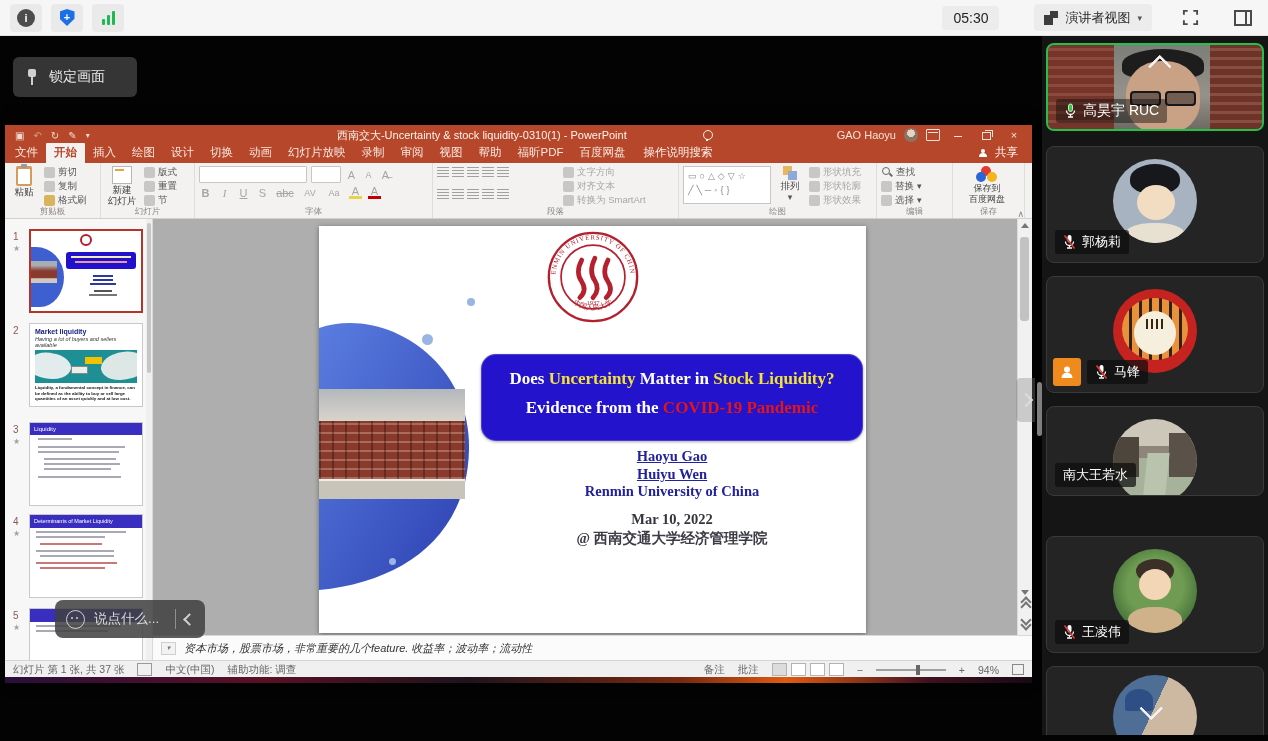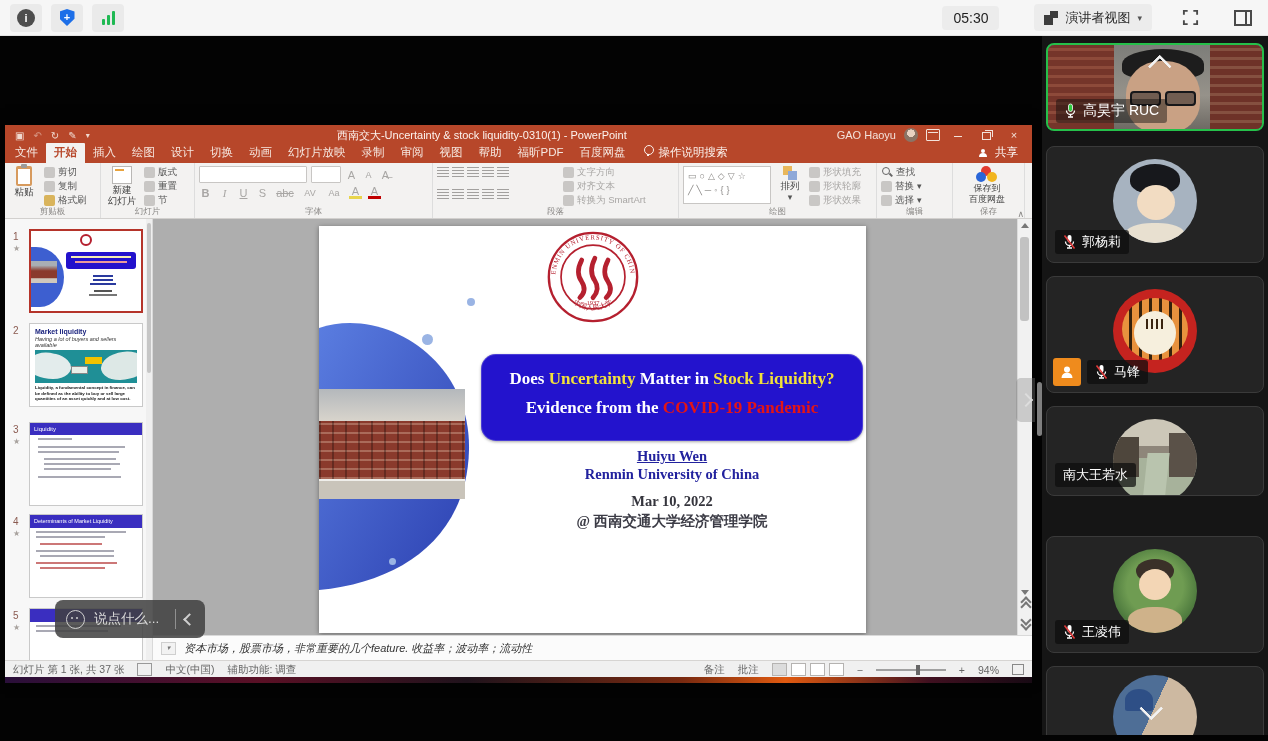--- a/index.html
+++ b/index.html
@@ -43,21 +43,21 @@
   .wbtn{width:20px;text-align:center;color:#f3e2da;font-size:11px;}
   .ropt{width:12px;height:10px;border:1px solid #f3e2da;border-radius:1px;position:relative;}
   .ropt:before{content:"";position:absolute;left:1px;right:1px;top:2px;height:1px;background:#f3e2da;}
   .minbar{display:inline-block;width:8px;height:1px;background:#f3e2da;vertical-align:middle;}
   .restore{display:inline-block;width:7px;height:6px;border:1px solid #f3e2da;position:relative;vertical-align:middle;}
   .restore:before{content:"";position:absolute;left:2px;top:-3px;width:7px;height:6px;border:1px solid #f3e2da;border-bottom:none;border-left:none;}
 
   .ptabs{height:18px;background:#b7472a;display:flex;align-items:flex-end;padding-left:2px;color:#f6e8e1;font-size:11.5px;white-space:nowrap;}
   .tab{padding:2px 8px 3px;}
   .tab.active{background:#f3f2f1;color:#b7472a;border-radius:1px 1px 0 0;font-weight:bold;}
-  .tellme{display:flex;align-items:flex-start;gap:5px;padding:2px 10px 3px;color:#fbf1ec;}
+  .tellme{display:flex;align-items:flex-end;gap:5px;padding:2px 10px 3px;color:#fbf1ec;flex-direction:column;}
   .bulb{width:8px;height:8px;border:1px solid #fbf1ec;border-radius:50%;position:relative;}
   .bulb:after{content:"";position:absolute;left:2px;top:8px;width:2px;height:2px;background:#fbf1ec;}
   .sharer{margin-left:auto;display:flex;align-items:center;gap:8px;padding:2px 14px 3px;color:#fff;}
   .person-ic{width:8px;height:8px;position:relative;}
   .person-ic:before{content:"";position:absolute;left:2px;top:0;width:4px;height:4px;border-radius:50%;background:#fff;}
   .person-ic:after{content:"";position:absolute;left:0;top:4px;width:8px;height:4px;border-radius:4px 4px 0 0;background:#fff;}
 
   
   .ribbon{height:55px;background:#f3f2f1;border-bottom:1px solid #d2d0ce;display:flex;position:relative;}
   .rg{position:relative;height:100%;border-right:1px solid #ddd;box-sizing:border-box;padding:3px 4px 12px;}
@@ -236,20 +236,24 @@
     <div class="pnbtn">
       <svg width="18" height="16" viewBox="0 0 18 16">
         <rect x="1" y="1" width="16" height="14" fill="none" stroke="#4a4a4a" stroke-width="2"></rect>
         <line x1="12" y1="1" x2="12" y2="15" stroke="#4a4a4a" stroke-width="2"></line>
       </svg>
     </div>
   </div>
 
   <div class="stage">
 
+    <div class="pin">
+      <span class="pin-ic"></span>
+      <span>锁定画面</span>
+    </div>
 
     <div class="ppt">
 
       <div class="ptitle">
         <div class="qa">
           <span>▣</span>
           <span style="opacity:.55">↶</span>
           <span>↻</span>
           <span>✎</span>
           <span style="font-size:8px">▾</span>
@@ -580,20 +584,21 @@
                   <textPath href="#arcB" startOffset="50%" text-anchor="middle">中国人民大学</textPath>
                 </text>
               </svg>
 
               <div class="titlebox">
                 <div class="tl1"><span>Does </span><span class="yel">Uncertainty</span><span> Matter in </span><span class="yel">Stock Liquidity?</span></div>
                 <div class="tl2"><span>Evidence from the </span><span class="red">COVID-19 Pandemic</span></div>
               </div>
 
               <div class="authors">
+                <div class="und">Haoyu Gao</div>
                 <div class="und">Huiyu Wen</div>
                 <div>Renmin University of China</div>
                 <div class="dateblk">Mar 10, 2022</div>
                 <div class="venue">@ 西南交通大学经济管理学院</div>
               </div>
             </div>
 
             <div class="cscroll">
               <div class="tri-u" style="margin:4px auto 0"></div>
               <div class="cthumb"></div>

